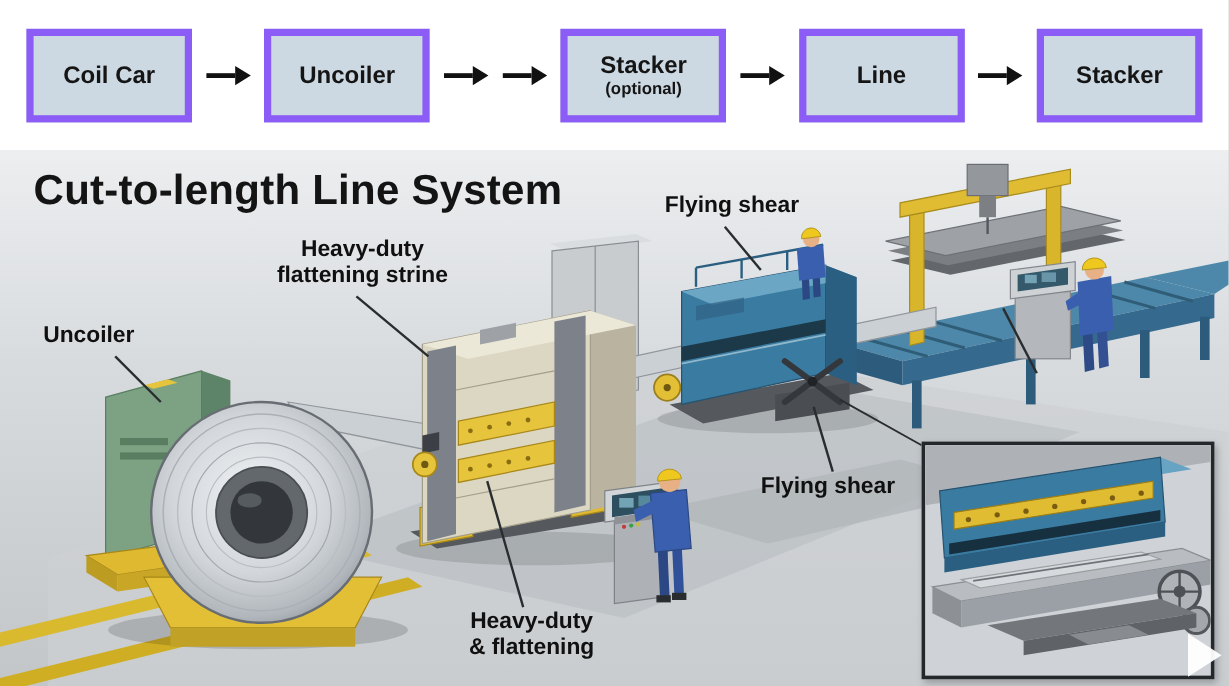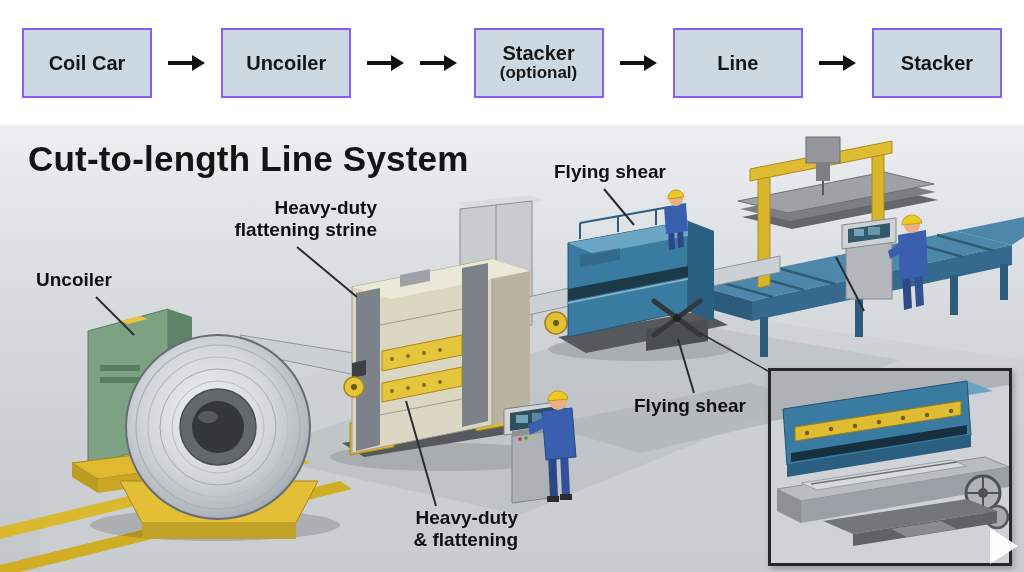--- a/index.html
+++ b/index.html
@@ -3,40 +3,40 @@
 <meta charset="utf-8">
 <style>
   html,body{margin:0;padding:0;background:#888;}
   .screen{position:relative;width:1024px;height:572px;overflow:hidden;
           font-family:"Liberation Sans",sans-serif;background:#fff;}
 
   
   .flowchart{position:absolute;top:0;left:0;width:1024px;height:125px;background:#ffffff;
              display:flex;align-items:center;justify-content:space-between;
              padding:0 22px;box-sizing:border-box;}
-  .flow-box{width:126px;height:66px;background:#cdd9e2;border:2px solid #8b5cf6;
+  .flow-box{width:126px;height:66px;background:#cdd9e2;border:6px solid #8b5cf6;
             display:flex;flex-direction:column;align-items:center;justify-content:center;
             font-size:20px;font-weight:600;color:#151515;text-align:center;line-height:1.1;
             flex:0 0 auto;}
-  .flow-sublabel{font-size:17px;font-weight:600;}
+  .flow-sublabel{font-size:14px;font-weight:600;}
   .flow-arrow{display:flex;align-items:center;flex:0 0 auto;}
   .flow-arrow .shaft{width:24px;height:4px;background:#111;}
   .flow-arrow .head{width:0;height:0;border-top:8px solid transparent;
                     border-bottom:8px solid transparent;border-left:13px solid #111;}
 
   
   .scene{position:absolute;top:125px;left:0;width:1024px;height:447px;
          background:linear-gradient(180deg,#eceef0 0%,#d8dbde 40%,#c2c6c9 100%);}
   .scene svg.main{position:absolute;left:0;top:0;}
   .diagram-title{position:absolute;left:28px;top:14px;margin:0;font-size:35px;
                  font-weight:bold;color:#141414;letter-spacing:.2px;}
   .lbl{position:absolute;font-size:19px;font-weight:bold;color:#101010;line-height:1.18;
        white-space:nowrap;}
   .lbl.center{text-align:center;white-space:normal;}
-  .lbl span{display:block;text-align:right;}
+  .lbl span{display:block;}
 
   
   .inset{position:absolute;left:768px;top:243px;width:244px;height:198px;
          border:3px solid #25282b;background:#c8ccd0;box-sizing:border-box;overflow:hidden;
          box-shadow:2px 3px 6px rgba(0,0,0,.25);}
   .watermark{position:absolute;right:6px;bottom:8px;width:0;height:0;
              border-top:18px solid transparent;border-bottom:18px solid transparent;
              border-left:28px solid #ffffff;opacity:.95;}
 </style>
 </head>

